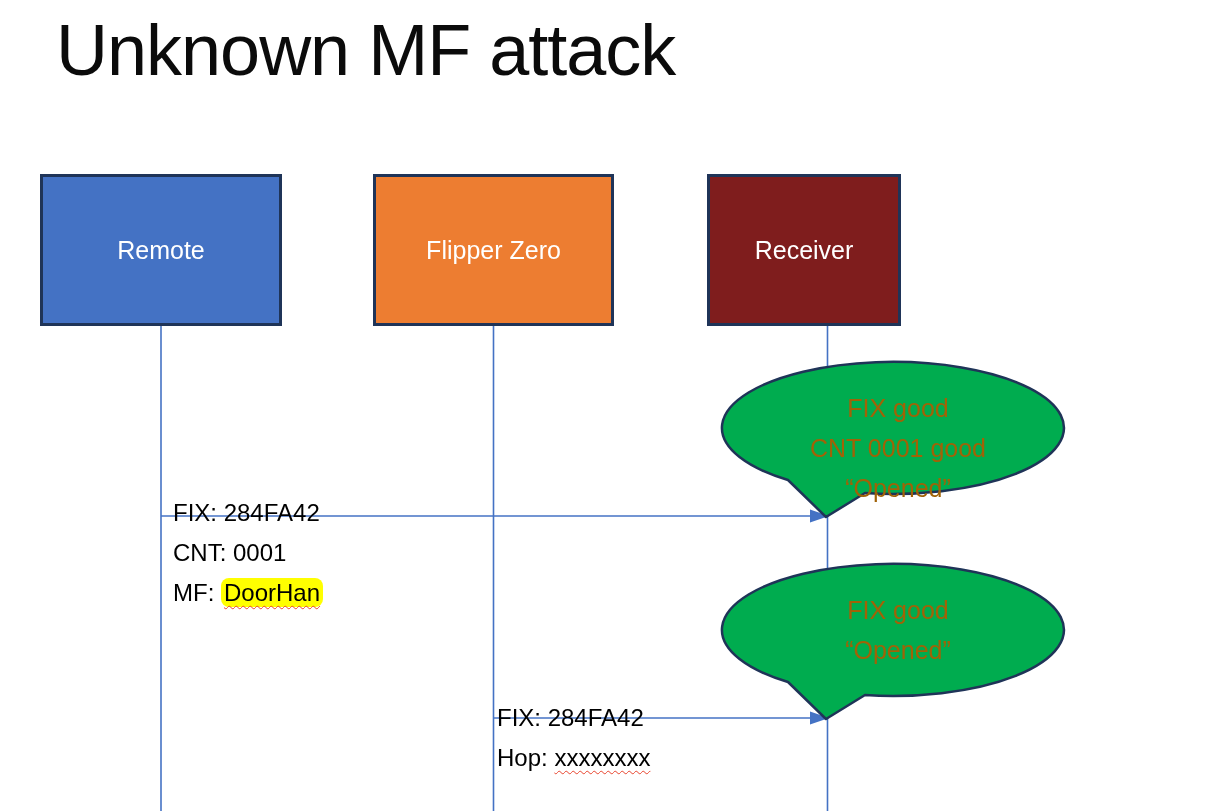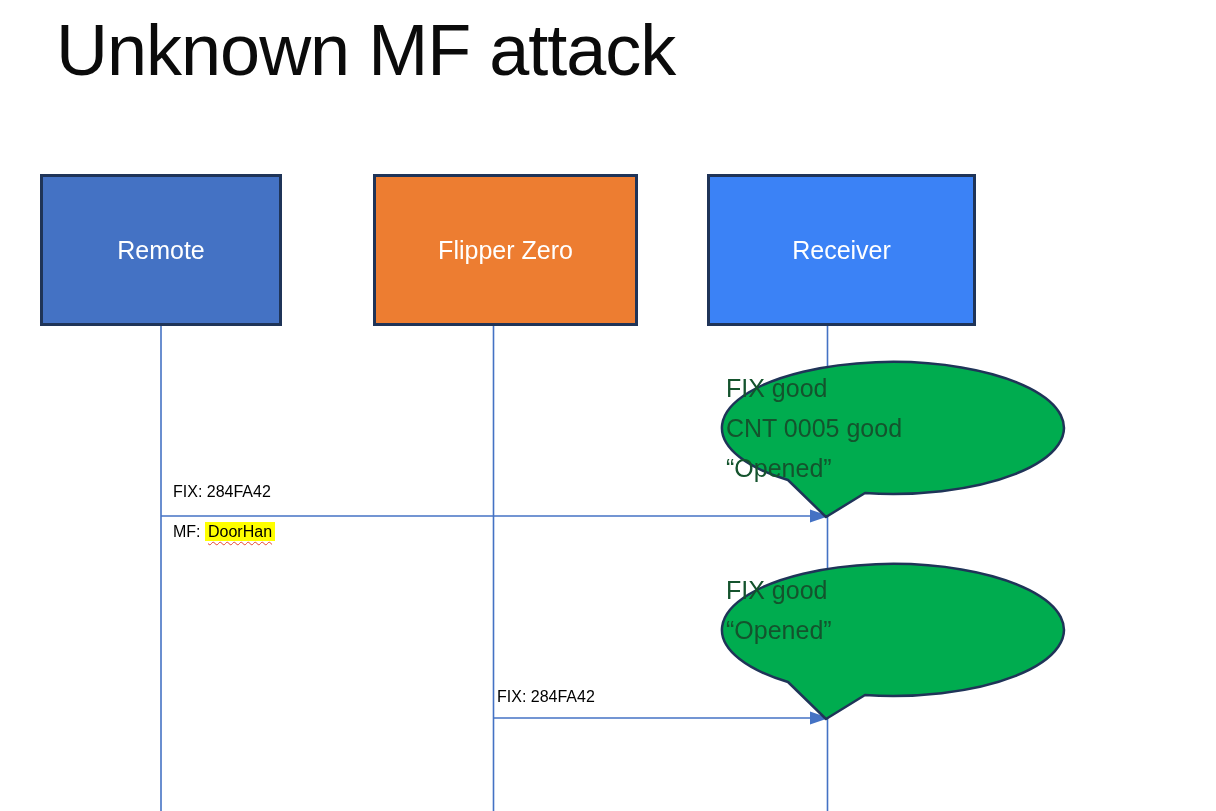--- a/index.html
+++ b/index.html
@@ -11,37 +11,37 @@
     position:absolute;left:56px;top:0px;margin:0;
     font-size:72px;font-weight:400;letter-spacing:-1px;color:#0b0b0b;
     font-family:"Liberation Sans",sans-serif;line-height:100px;
   }
   .actor{
     position:absolute;top:174px;height:152px;box-sizing:border-box;
     border:3px solid #1F3458;display:flex;align-items:center;justify-content:center;
     color:#ffffff;font-size:25px;
   }
   .actor.remote{left:40px;width:242px;background:#4472C4;}
-  .actor.flipper{left:373px;width:265px;background:#ED7D31;}
-  .actor.receiver{left:707px;width:269px;background:#3b82f6;}
+  .actor.flipper{left:373px;width:241px;background:#ED7D31;}
+  .actor.receiver{left:707px;width:194px;background:#7f1d1d;}
   svg.overlay{position:absolute;left:0;top:0;width:1216px;height:811px;}
   .msg{
-    position:absolute;font-size:16px;line-height:40px;color:#000;white-space:nowrap;
+    position:absolute;font-size:24px;line-height:40px;color:#000;white-space:nowrap;margin-top:21px;
   }
   .msg.m1{left:173px;top:472px;}
   .msg.m2{left:497px;top:677px;}
   .hl{background:#FFFF00;padding:1px 3px;}
   .wavy{
     text-decoration-line:underline;text-decoration-style:wavy;
     text-decoration-color:#E8442E;text-decoration-thickness:1px;
-    text-underline-offset:4px;text-decoration-skip-ink:none;
+    text-underline-offset:4px;text-decoration-skip-ink:none;border-radius:8px;
   }
   .callout-text{
-    position:absolute;width:344px;color:#14532d;
-    font-size:25px;line-height:40px;
+    position:absolute;width:344px;text-align:center;color:#a16207;
+    font-size:25px;line-height:40px;margin-top:20px;
   }
   .callout-text.c1{left:726px;top:368px;}
   .callout-text.c2{left:726px;top:570px;}
 </style>
 </head>
 <body>
 
 <div class="slide">
 
   <h1 class="title">Unknown MF attack</h1>
@@ -67,30 +67,32 @@
 
     <line x1="493.5" y1="718" x2="814" y2="718" stroke="#4472C4" stroke-width="1.6"></line>
     <polygon points="810,711.5 829,718 810,724.5" fill="#4472C4"></polygon>
 
     <path d="M 788 480 A 171 66 0 1 1 865 493 L 826 517 Z" fill="#00AC4F" stroke="#1F3458" stroke-width="2.5" stroke-linejoin="round"></path>
     <path d="M 788 682 A 171 66 0 1 1 865 695 L 826 719 Z" fill="#00AC4F" stroke="#1F3458" stroke-width="2.5" stroke-linejoin="round"></path>
   </svg>
 
   <div class="msg m1">
     <div>FIX: 284FA42</div>
+    <div>CNT: 0001</div>
     <div><span>MF: </span><span class="hl wavy">DoorHan</span></div>
   </div>
 
   <div class="msg m2">
     <div>FIX: 284FA42</div>
+    <div><span>Hop: </span><span class="wavy">xxxxxxxx</span></div>
   </div>
 
   <div class="callout-text c1">
     <div>FIX good</div>
-    <div>CNT 0005 good</div>
+    <div>CNT 0001 good</div>
     <div>“Opened”</div>
   </div>
   <div class="callout-text c2">
     <div>FIX good</div>
     <div>“Opened”</div>
   </div>
 
 </div>
 
 </body></html>

